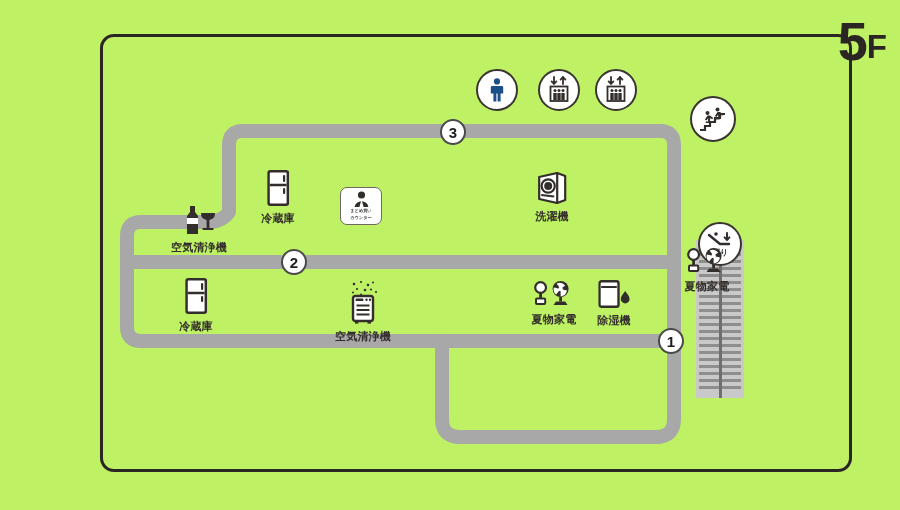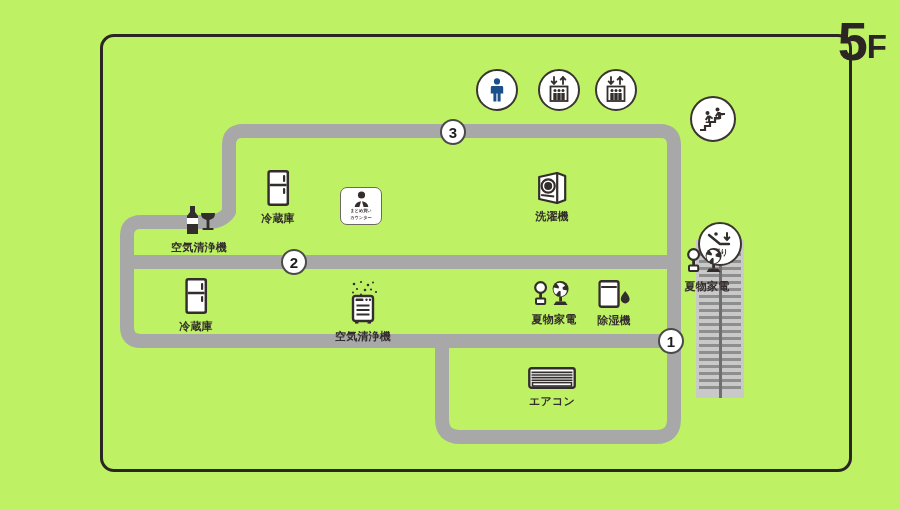--- a/index.html
+++ b/index.html
@@ -416,27 +416,14 @@
     <span class="icon">
       <svg width="32" height="28" viewBox="0 0 32 28">
         <rect x="1.3" y="1.3" width="19" height="25.4" rx="2" fill="#ffffff" stroke="#332e2c" stroke-width="2.4"></rect>
         <line x1="3" y1="7" x2="18.6" y2="7" stroke="#332e2c" stroke-width="2"></line>
         <path d="M27 11 c3.2 4.2 4.4 6 4.4 8 a4.4 4.4 0 0 1 -8.8 0 c0 -2 1.2 -3.8 4.4 -8 z" fill="#332e2c"></path>
       </svg>
     </span>
     <span class="label">除湿機</span>
   </div>
 
-  <div class="poi" style="left:552px; top:367px;">
-    <span class="icon">
-      <svg width="48" height="22" viewBox="0 0 48 22">
-        <rect x="1.3" y="1.3" width="45.4" height="19.4" rx="2.2" fill="#ffffff" stroke="#332e2c" stroke-width="2.4"></rect>
-        <line x1="3.5" y1="5.4" x2="44.5" y2="5.4" stroke="#332e2c" stroke-width="1.6"></line>
-        <line x1="3.5" y1="8" x2="44.5" y2="8" stroke="#332e2c" stroke-width="1.6"></line>
-        <line x1="3.5" y1="10.6" x2="44.5" y2="10.6" stroke="#332e2c" stroke-width="1.6"></line>
-        <line x1="3.5" y1="13.2" x2="44.5" y2="13.2" stroke="#332e2c" stroke-width="1.6"></line>
-        <rect x="4.5" y="15.6" width="39" height="3.4" fill="#ffffff" stroke="#332e2c" stroke-width="1.6"></rect>
-      </svg>
-    </span>
-    <span class="label">エアコン</span>
-  </div>
 
 </div>
 
 </body></html>

